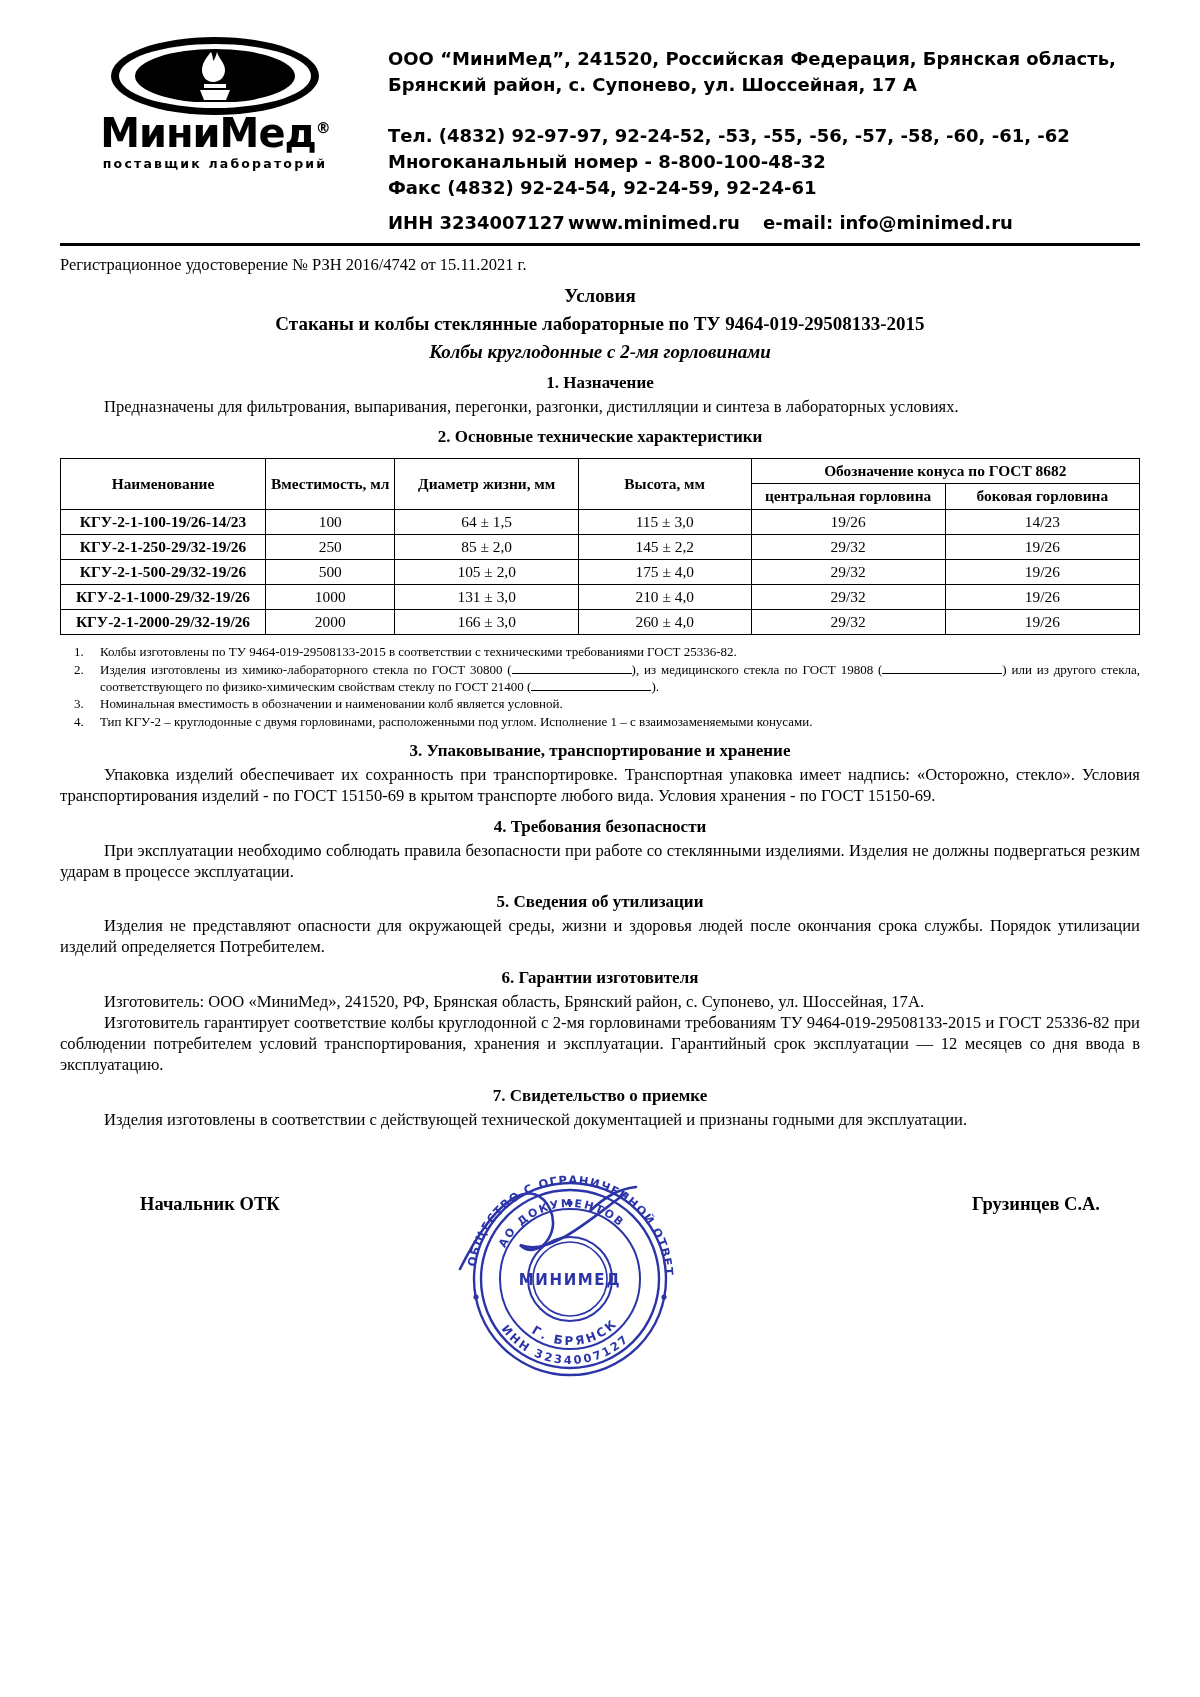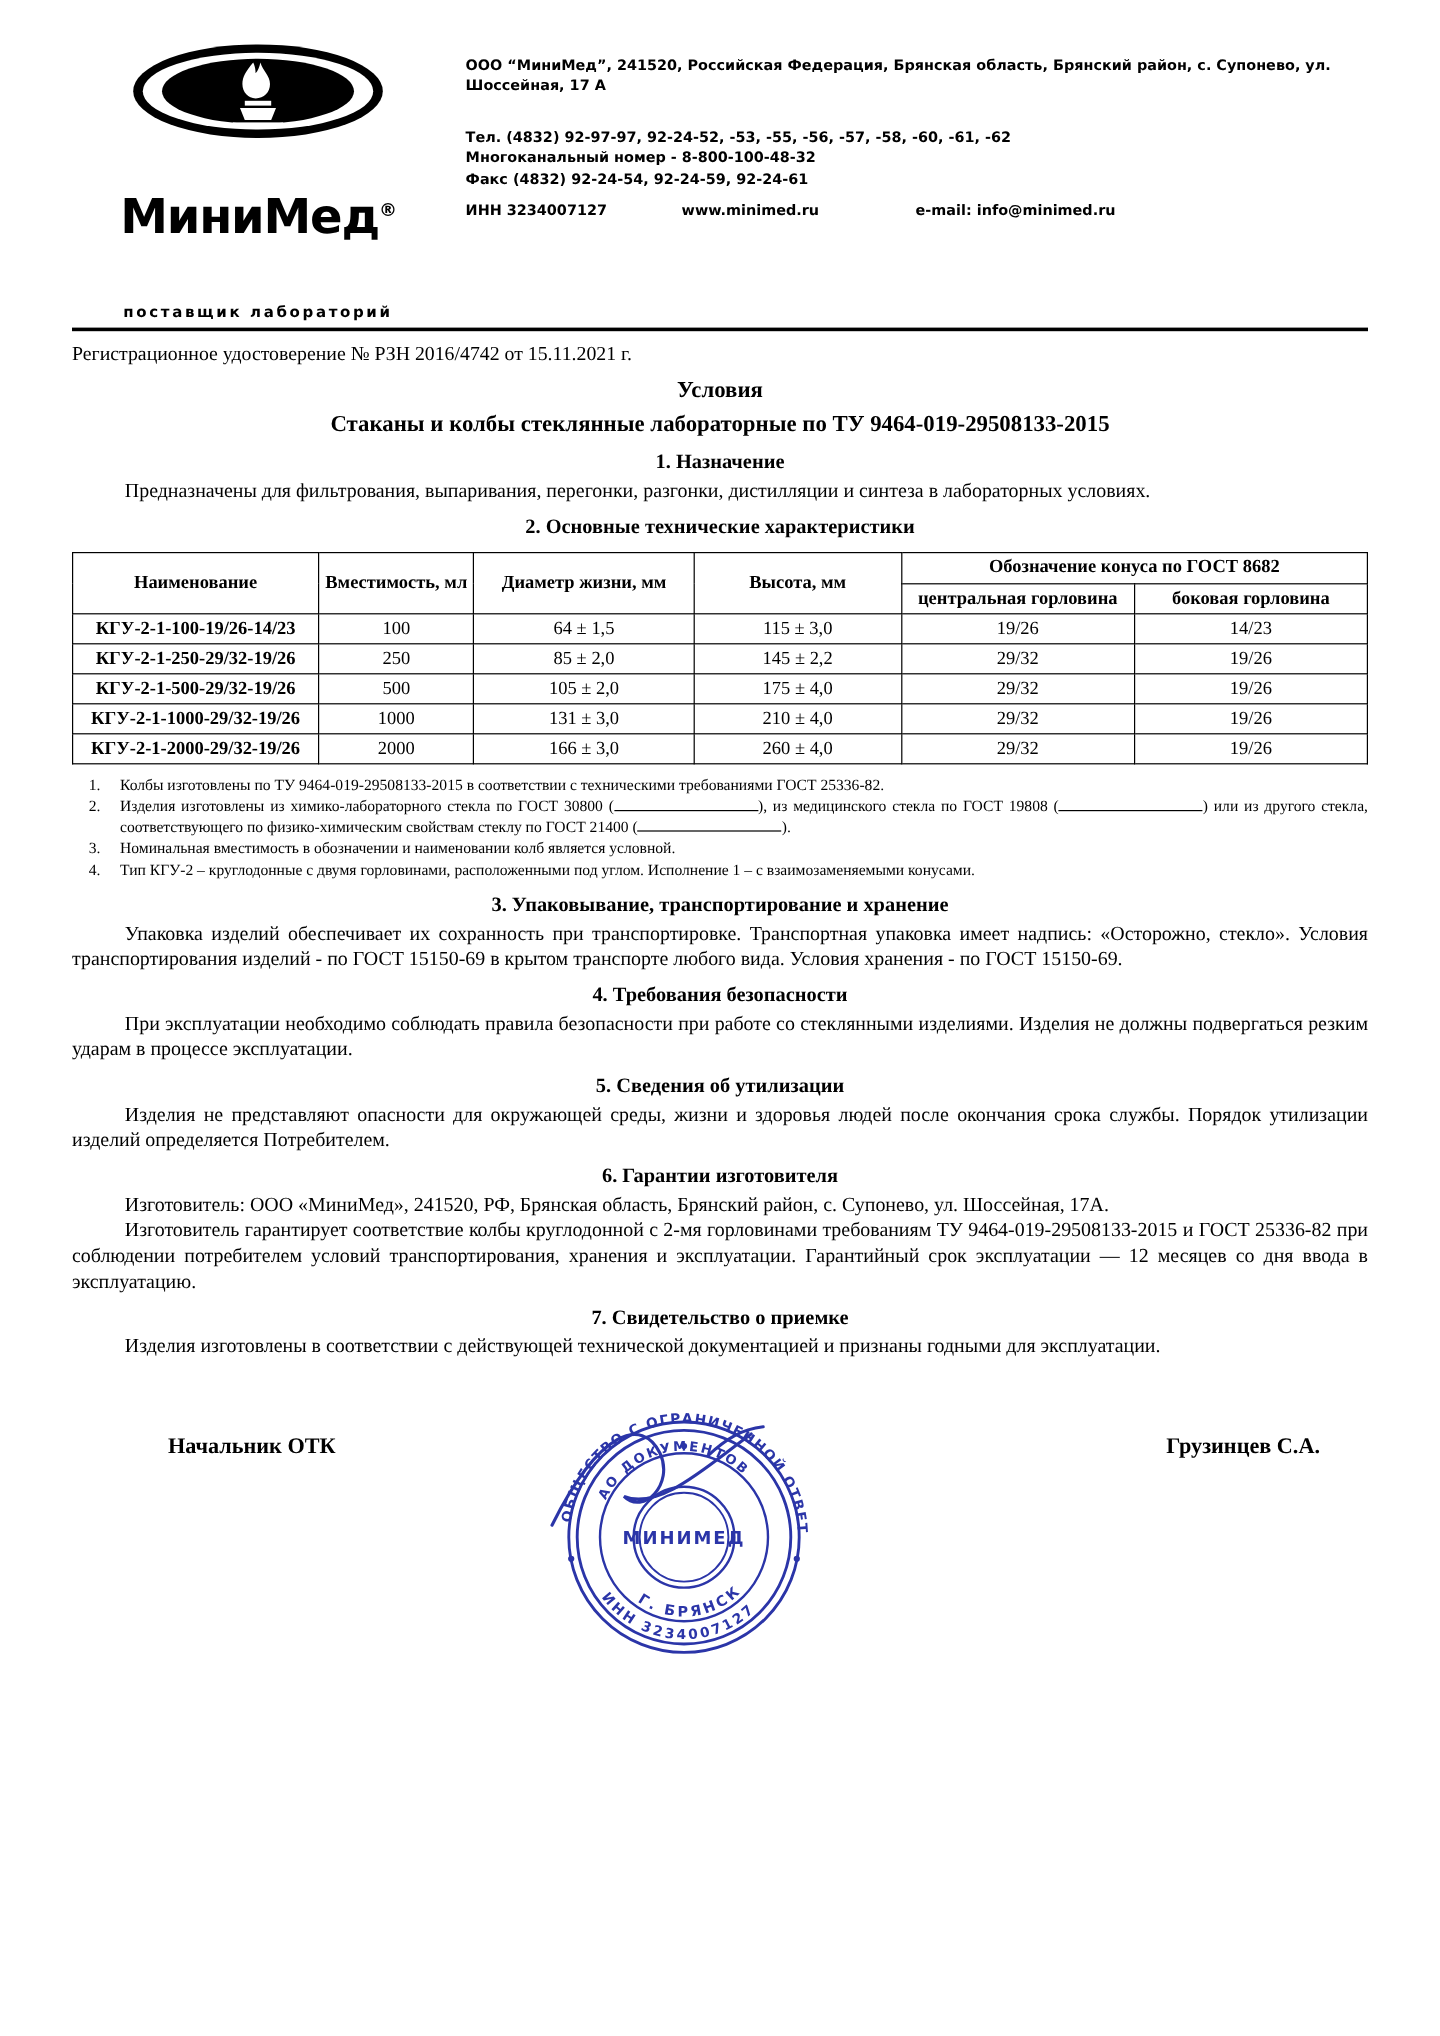--- a/index.html
+++ b/index.html
@@ -25,21 +25,20 @@
     align-items: flex-start;
     gap: 10px;
   }
   .logo-block {
     width: 310px;
     flex: 0 0 310px;
     padding-top: 6px;
     display: flex;
     flex-direction: column;
     align-items: center;
-    gap: 48px;
   }
   .logo-mark {
     width: 215px;
     height: 85px;
     position: relative;
   }
   .logo-mark svg { display: block; }
   .logo-word {
     font-family: "DejaVu Sans", sans-serif;
     font-weight: bold;
@@ -58,21 +57,21 @@
     font-weight: bold;
     font-size: 12.5px;
     letter-spacing: 2.2px;
     margin-top: 3px;
   }
 
   .contact-block {
     flex: 1 1 auto;
     font-family: "DejaVu Sans", sans-serif;
     font-weight: bold;
-    font-size: 12px;
+    font-size: 18px;
     line-height: 1.45;
     padding-top: 18px;
     padding-left: 8px;
   }
   .contact-block .addr { margin-bottom: 13px; }
   .contact-block .phones { margin-bottom: 9px; margin-top: 25px; }
   .contact-row {
     display: flex;
     gap: 0;
     margin-top: 3px;
@@ -245,20 +244,21 @@
       </div>
     </div>
   </div>
 
   <div class="hrule"></div>
 
   <div class="reg-line">Регистрационное удостоверение № РЗН 2016/4742 от 15.11.2021 г.</div>
 
   <div class="title1">Условия</div>
   <div class="title2">Стаканы и колбы стеклянные лабораторные по ТУ 9464-019-29508133-2015</div>
+  <div class="title3">Колбы круглодонные с 2-мя горловинами</div>
 
   <div class="section-head">1.  Назначение</div>
   <p class="body">Предназначены для фильтрования, выпаривания, перегонки, разгонки, дистилляции и синтеза в лабораторных условиях.</p>
 
   <div class="section-head">2.  Основные технические характеристики</div>
 
   <table class="spec">
     <thead>
       <tr>
         <th rowspan="2" style="width:19%">Наименование</th>

